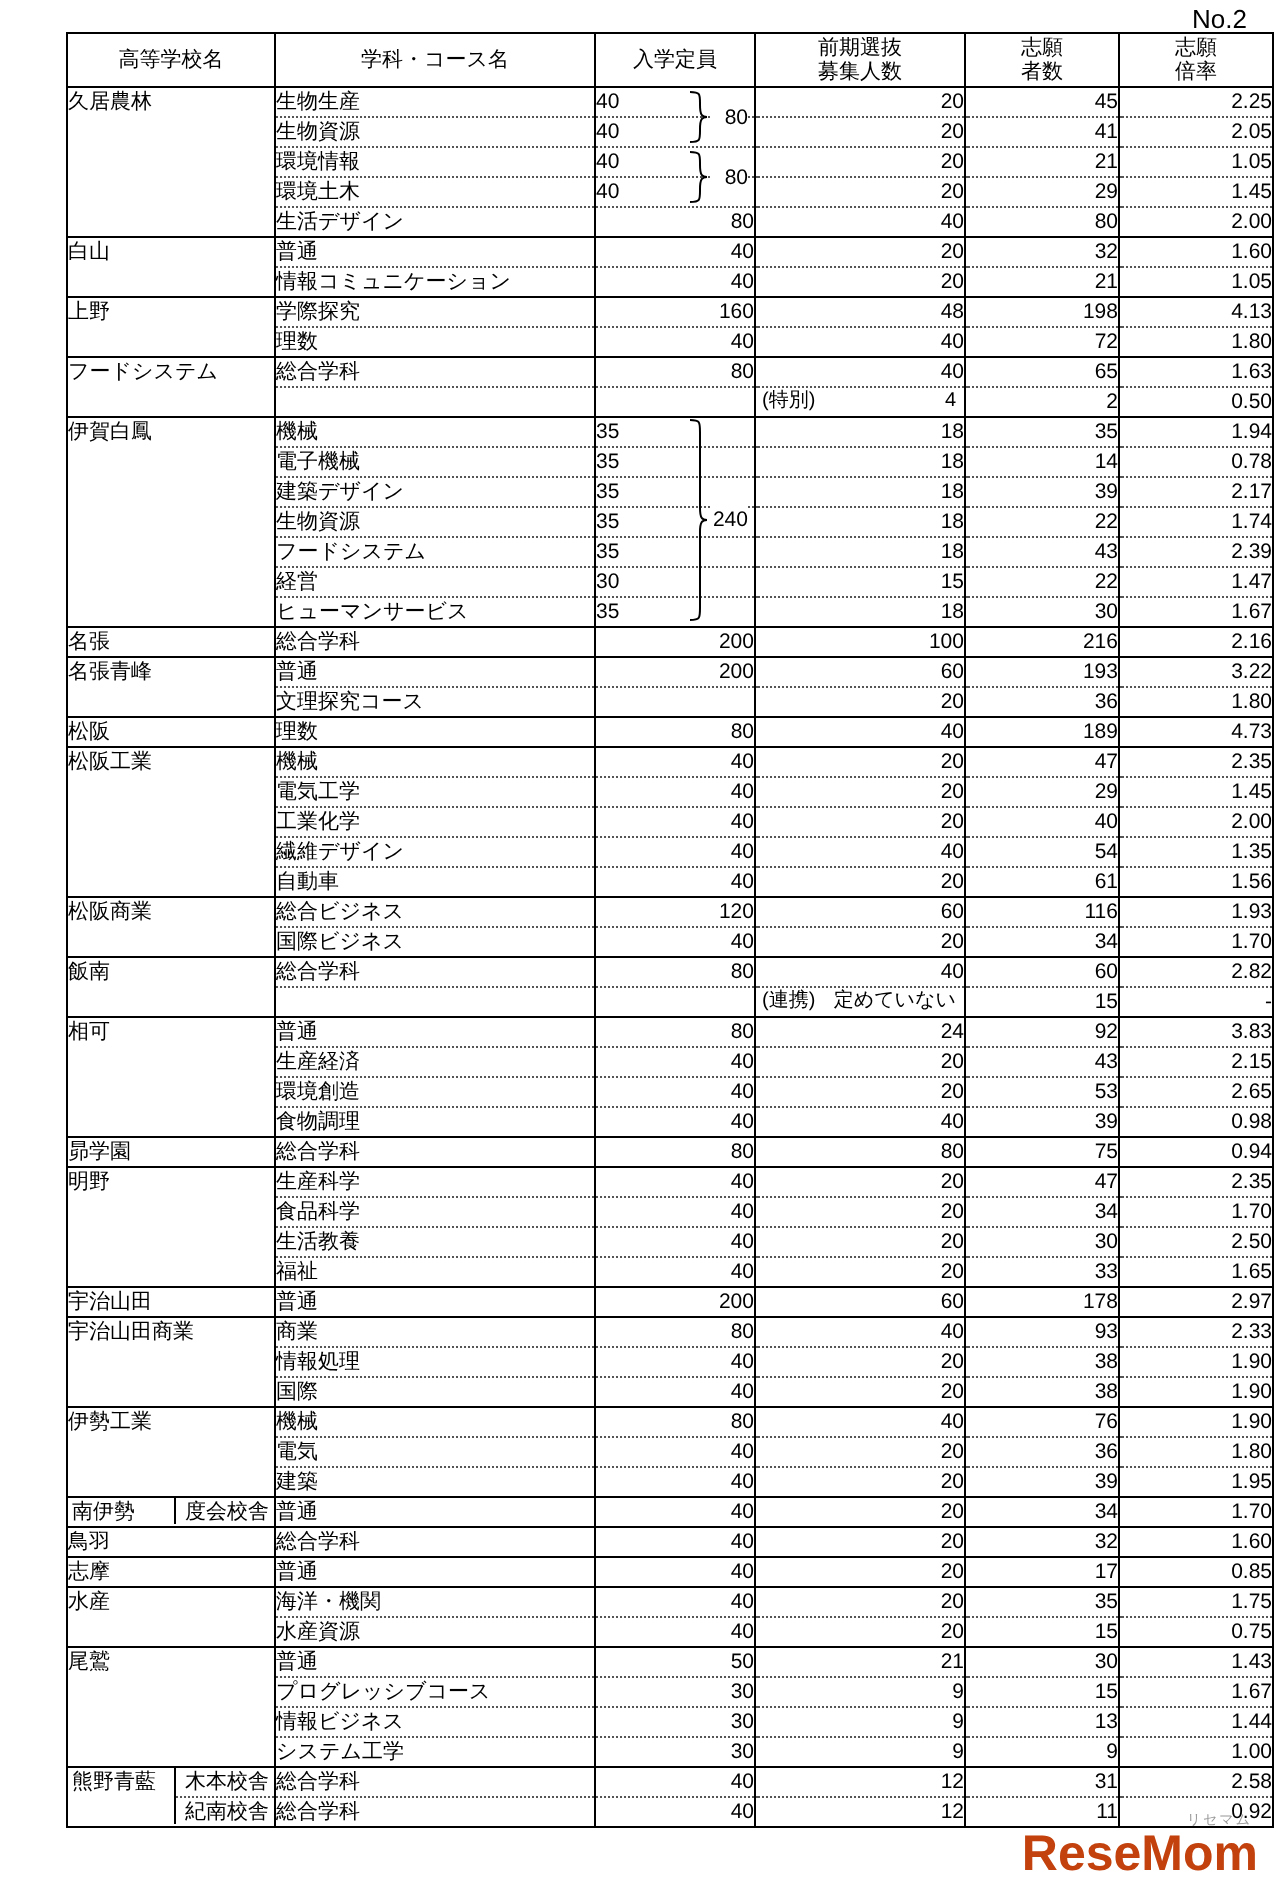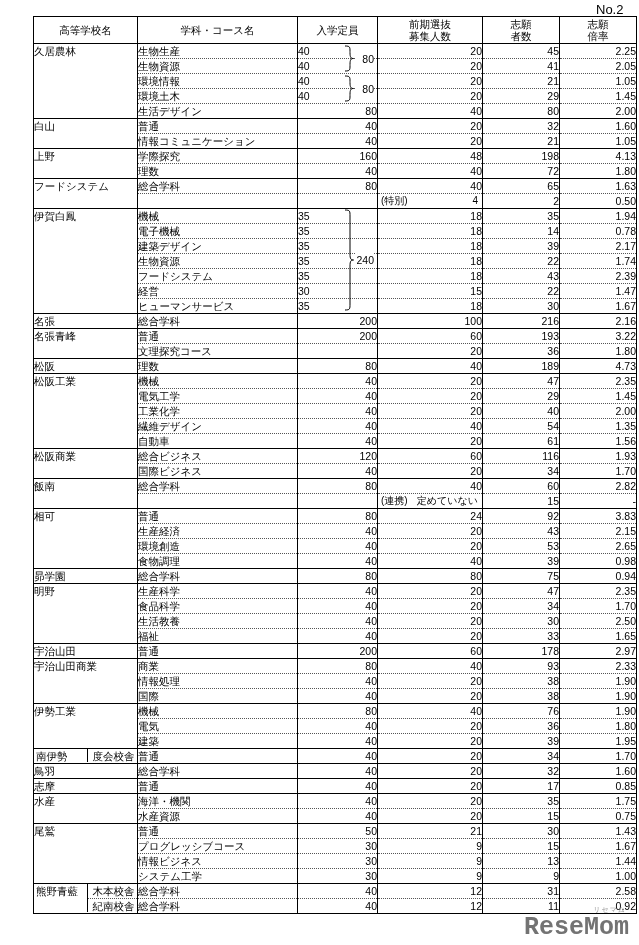--- a/index.html
+++ b/index.html
@@ -32,21 +32,21 @@
   .campus-cell { flex:1; padding-left:2px; line-height:14px;text-align:center; }
   .campus-sep { border-top:1px dotted #555; }
   .course { padding-left:2px; overflow:hidden; text-align:left; }
   .num { text-align:right; padding-right:5px; }
   .cap-left { text-align:left; padding-left:10px; position:relative; overflow:visible; }
   .brace-wrap { position:absolute; top:1px; right:3px; display:flex; align-items:center; pointer-events:none; z-index:2; }
   .brace-total { display:inline-block; min-width:19px; text-align:right; font-size:10.5px; margin-left:1px; background:#fff; }
   .note-flex { display:flex; justify-content:space-between; padding:0 4px 0 3px; font-size:10px; }
   .logo { position:absolute; right:10px; bottom:3px; color:#9b9b9b; padding-top:8px; }
   .logo .kana { position:absolute; top:0; right:3px; font-size:7px; letter-spacing:1px; color:#9b9b9b; }
-  .logo .text { font-size:25px; font-weight:bold; color:#737373; font-family:Liberation Mono, monospace; }
+  .logo .text { font-size:25px; font-weight:bold; color:#c2410c; font-family:Liberation Sans, sans-serif; }
 </style>
 </head>
 <body>
 
 <div class="sheet">
   <div class="no-label">No.2</div>
   <table class="grid">
       <colgroup>
         <col style="width: 104px;">
         <col style="width: 160px;">

